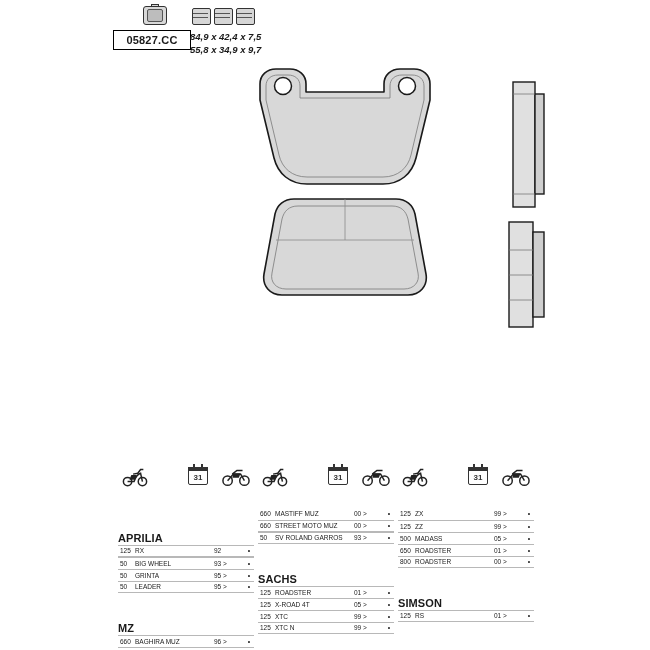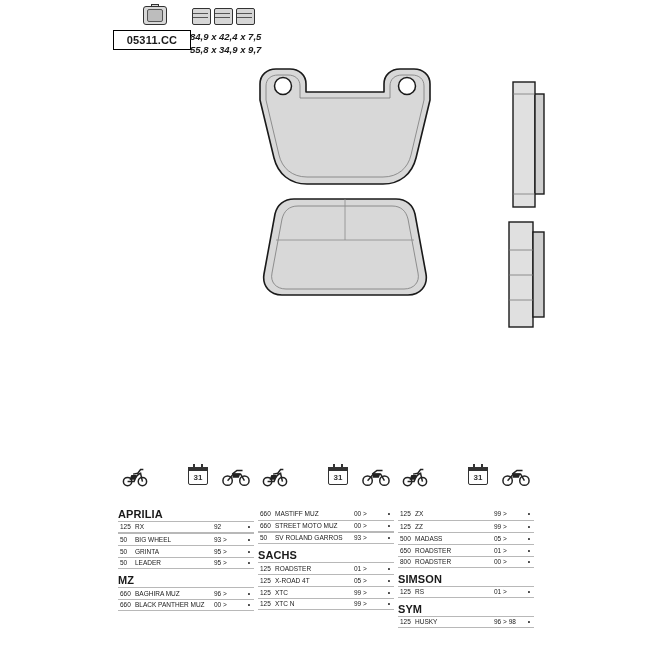--- a/index.html
+++ b/index.html
@@ -212,20 +212,21 @@
   .tcol.col1 { left: 118px; }
   .tcol.col2 { left: 258px; }
   .tcol.col3 { left: 398px; }
 
   .brand {
     font-size: 11px;
     font-weight: bold;
     letter-spacing: 0.1px;
     padding: 5px 0 1px 0;
     line-height: 12px;
+    margin-top: 24px;
   }
   .brand.first { padding-top: 0; }
   .row {
     display: flex;
     align-items: center;
     height: 12px;
     border-top: 0.6px solid #b8b8b8;
     font-size: 6.5px;
     line-height: 12px;
     box-sizing: border-box;
@@ -275,21 +276,21 @@
       <div class="ln" style="top:9px"></div>
     </div>
     <div class="si si3">
       <div class="body"></div>
       <div class="ln" style="top:5px"></div>
       <div class="ln" style="top:9px"></div>
     </div>
   </div>
 
   <div class="code-box">
-    <span class="code-text">05311.CC</span>
+    <span class="code-text">05827.CC</span>
   </div>
 
   <div class="dims">
     <div>84,9 x 42,4 x 7,5</div>
     <div>55,8 x 34,9 x 9,7</div>
   </div>
 </div>
 
 <div class="drawing">
 

